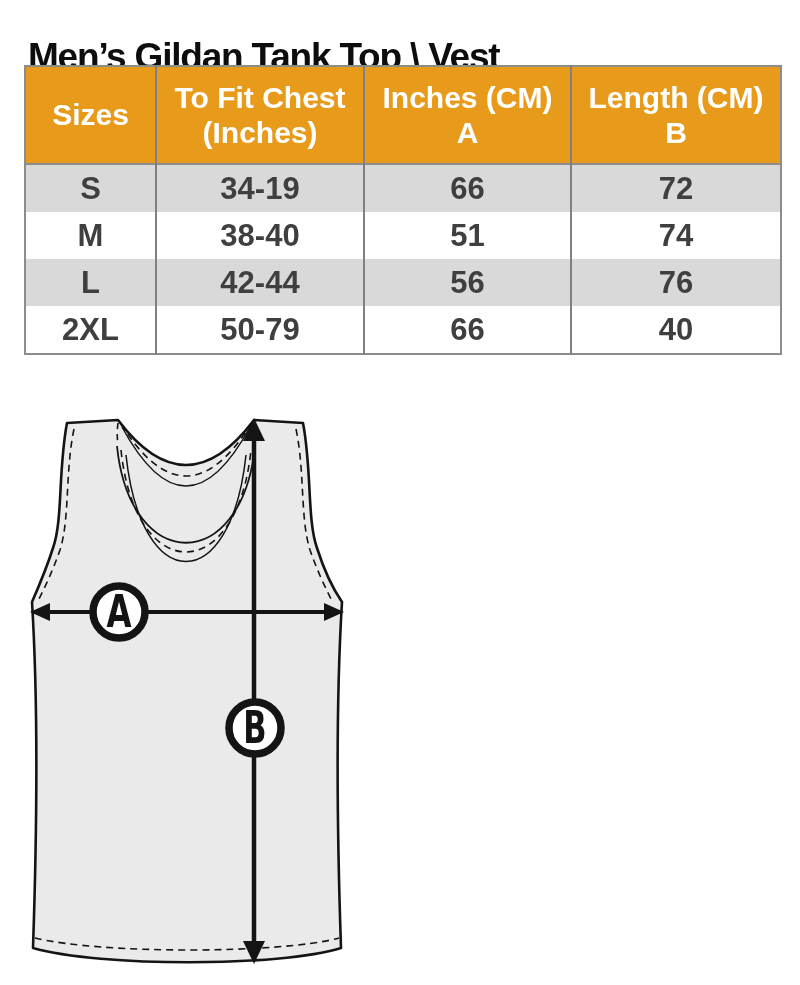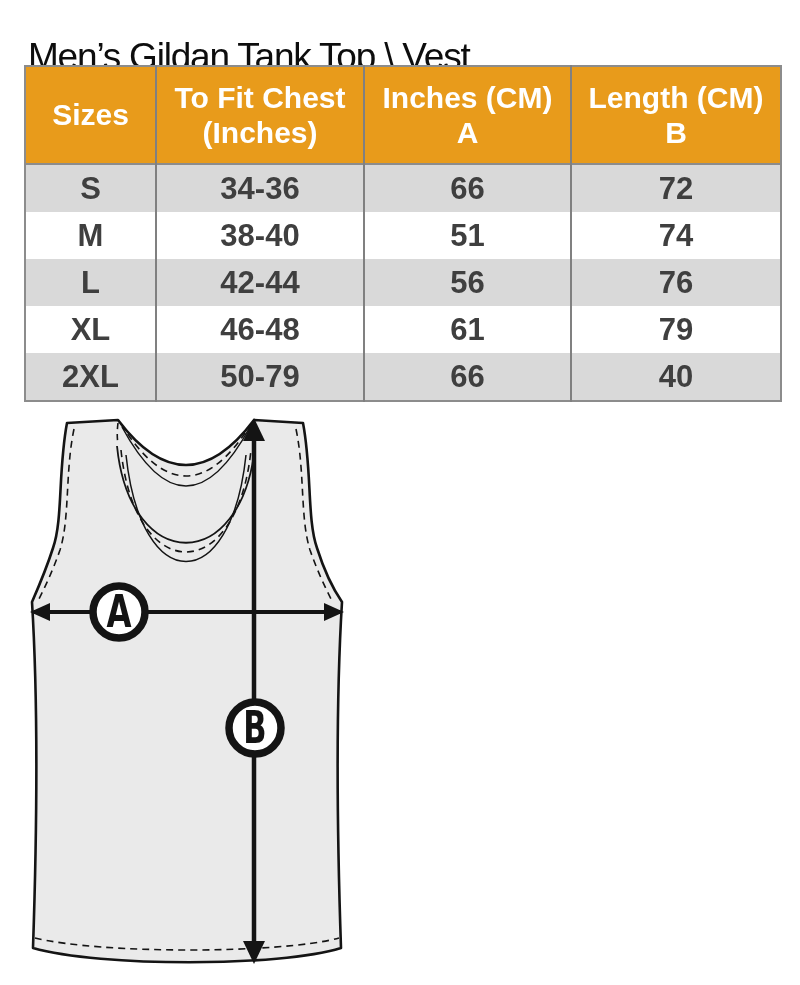--- a/index.html
+++ b/index.html
@@ -2,21 +2,21 @@
 <html><head>
 <meta charset="utf-8">
 <style>
   html,body{margin:0;padding:0;}
   body{
     width:800px;height:985px;background:#ffffff;position:relative;
     font-family:"Liberation Sans", sans-serif;overflow:hidden;
   }
   .title{
     position:absolute;left:28px;top:11px;width:740px;
-    font-size:37px;font-weight:normal;letter-spacing:-1.2px;
+    font-size:37px;font-weight:bold;letter-spacing:-1.2px;
     color:var(--title_text);white-space:nowrap;
   }
   table.size-table{
     position:absolute;left:24px;top:65px;width:756px;
     border-collapse:collapse;table-layout:fixed;text-align:center;
     border:2px solid var(--border);
   }
   .size-table th,.size-table td{
     border-left:2px solid var(--divider);
     padding:0 4px;vertical-align:middle;font-weight:bold;
@@ -49,41 +49,35 @@
     <tr>
       <th>Sizes</th>
       <th>To Fit Chest (Inches)</th>
       <th>Inches (CM) A</th>
       <th>Length (CM) B</th>
     </tr>
   </thead>
   <tbody>
       <tr>
         <td>S</td>
-        <td>34-36</td>
+        <td>34-19</td>
         <td>66</td>
         <td>72</td>
       </tr>
       <tr>
         <td>M</td>
         <td>38-40</td>
         <td>51</td>
         <td>74</td>
       </tr>
       <tr>
         <td>L</td>
         <td>42-44</td>
         <td>56</td>
         <td>76</td>
-      </tr>
-      <tr>
-        <td>XL</td>
-        <td>46-48</td>
-        <td>61</td>
-        <td>79</td>
       </tr>
       <tr>
         <td>2XL</td>
         <td>50-79</td>
         <td>66</td>
         <td>40</td>
       </tr>
     </tbody>
 </table>
 

